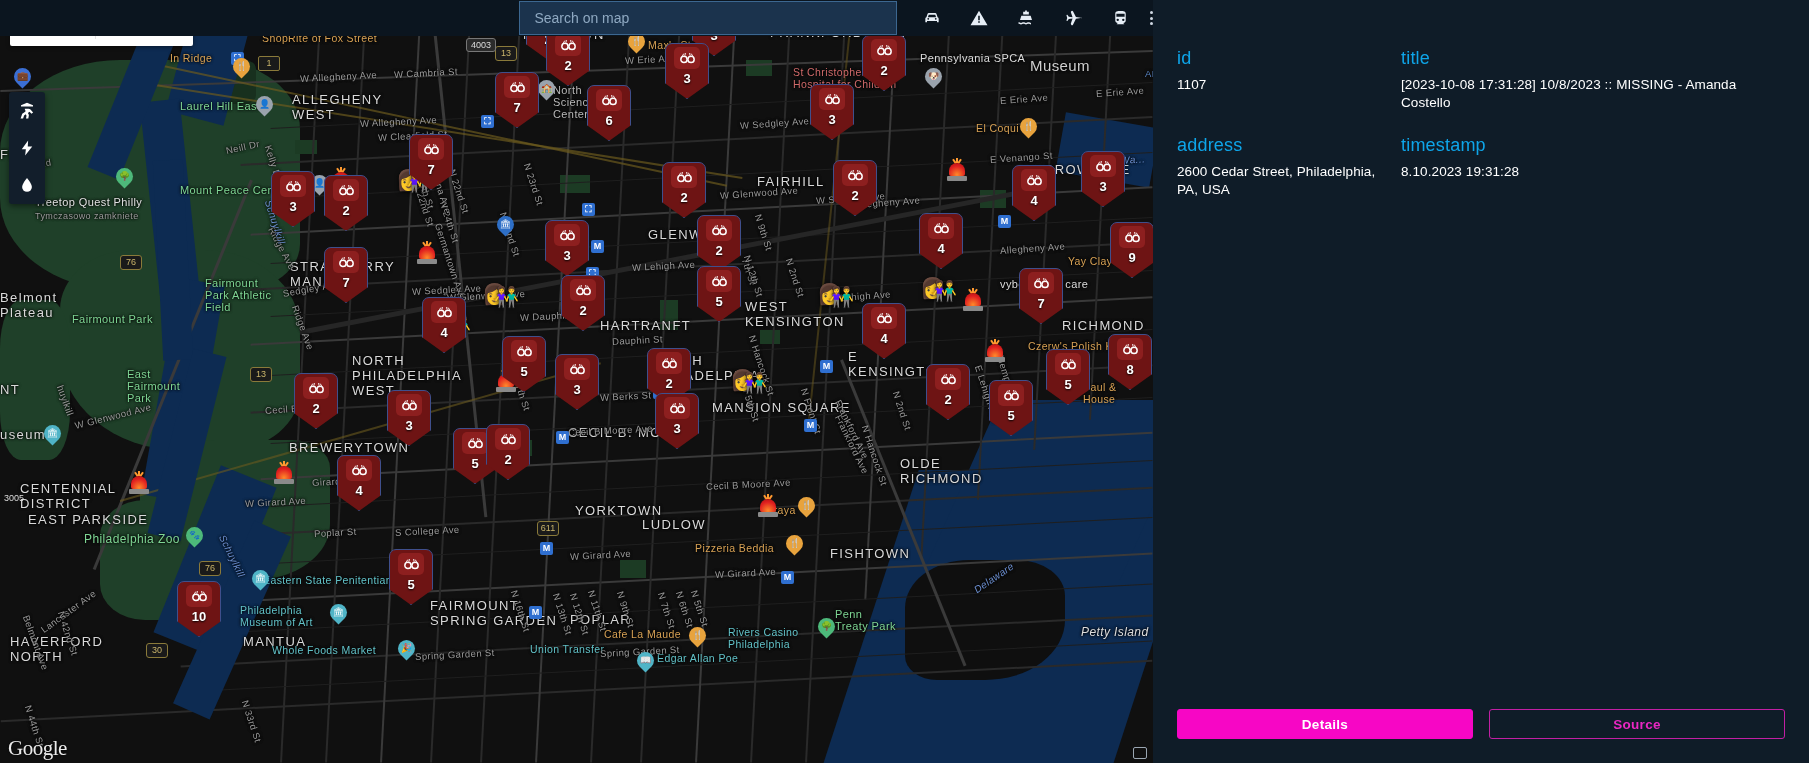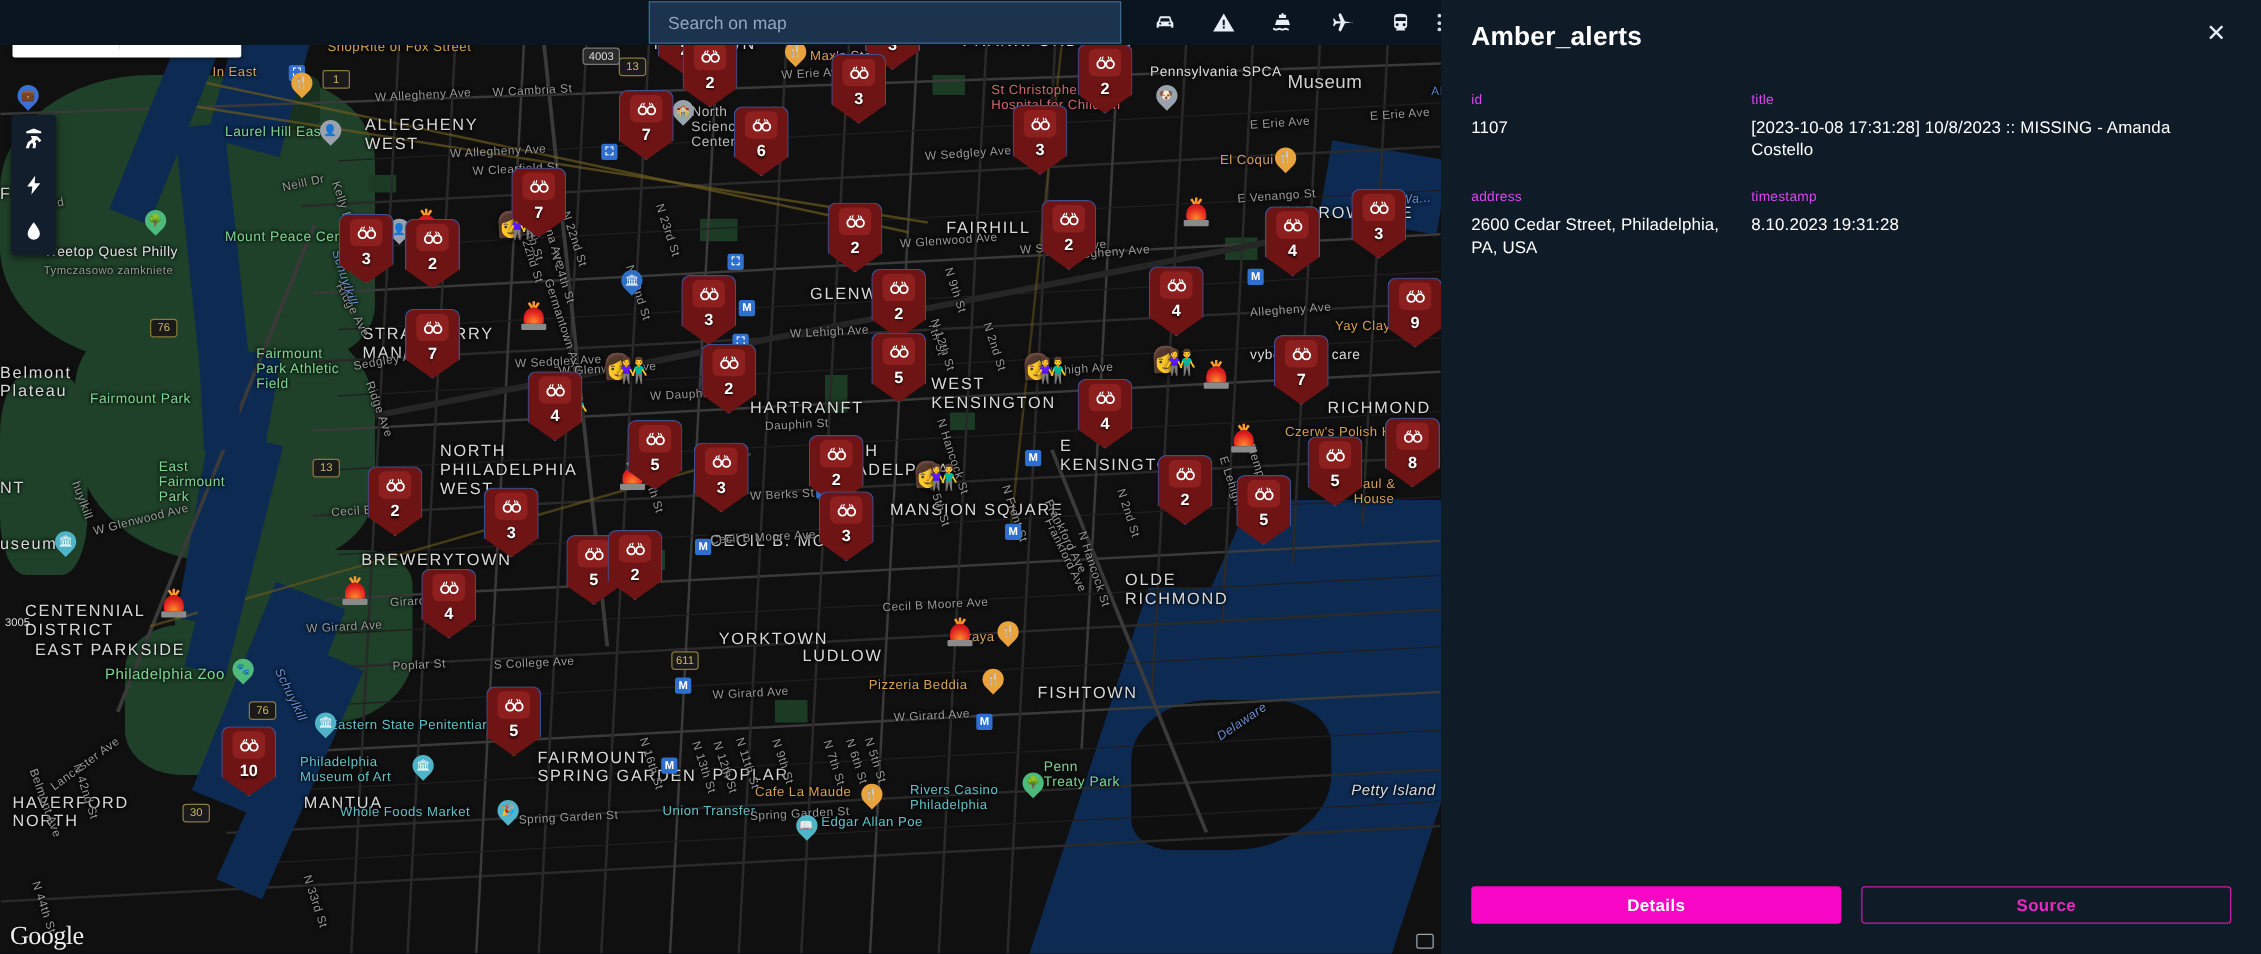--- a/index.html
+++ b/index.html
@@ -276,22 +276,22 @@
   }
   #fields {
     margin-top: 32px;
     display: grid;
     grid-template-columns: 200px 1fr;
     column-gap: 24px;
     row-gap: 24px;
     align-items: start;
   }
   .fld-label {
-    color: #d946ef;
-    font-size: 11px;
+    color: #0ea5e9;
+    font-size: 18px;
     margin-bottom: 7px;
     letter-spacing: .2px;
   }
   .fld-value {
     color: #ffffff;
     font-size: 13.5px;
     line-height: 1.3;
     letter-spacing: .1px;
   }
   #panel-actions {
@@ -435,21 +435,21 @@
     <div class="mlabel big" style="left:243px;top:634px">MANTUA</div>
     <div class="mlabel" style="left:1030px;top:57px;font-size:15px">Museum</div>
     <div class="mlabel big" style="left:523px;top:27px">NICETOWN</div>
     <div class="mlabel big" style="left:770px;top:25px">FRANKFORDVILLE</div>
     <div class="mlabel big" style="left:0;top:147px">FIELD</div>
     <div class="mlabel big" style="left:0;top:290px">Belmont<br>Plateau</div>
     <div class="mlabel big" style="left:0;top:382px">NT</div>
     <div class="mlabel big" style="left:0;top:427px">useum</div>
 
     <div class="mlabel poi" style="left:262px;top:32px">ShopRite of Fox Street</div>
-    <div class="mlabel poi" style="left:170px;top:52px">In East</div>
+    <div class="mlabel poi" style="left:170px;top:52px">In Ridge</div>
     <div class="mlabel park-name" style="left:180px;top:100px">Laurel Hill East</div>
     <div class="mlabel park-name" style="left:180px;top:184px">Mount Peace Cemetery</div>
     <div class="mlabel" style="left:35px;top:196px;color:#e0e0e0">Treetop Quest Philly</div>
     <div class="mlabel" style="left:35px;top:211px;color:#9b9b9b;font-size:9px">Tymczasowo zamkniete</div>
     <div class="mlabel park-name" style="left:205px;top:277px">Fairmount<br>Park Athletic<br>Field</div>
     <div class="mlabel park-name" style="left:72px;top:313px">Fairmount Park</div>
     <div class="mlabel park-name" style="left:127px;top:368px">East<br>Fairmount<br>Park</div>
     <div class="mlabel park-name" style="left:84px;top:532px;font-size:12px">Philadelphia Zoo</div>
     <div class="mlabel poi-teal" style="left:263px;top:574px">Eastern State Penitentiary</div>
     <div class="mlabel poi-teal" style="left:240px;top:604px">Philadelphia<br>Museum of Art</div>
@@ -1262,24 +1262,20 @@
       </div>
       <div class="dots" title="More">
         <i></i>
           <i></i>
           <i></i>
       </div>
     </div>
   </div>
 
   <aside id="panel">
-    <div id="panel-head">
-      <div id="panel-title">Amber_alerts</div>
-      <div id="panel-close">✕</div>
-    </div>
 
     <div id="fields">
       <div>
         <div class="fld-label">id</div>
         <div class="fld-value">1107</div>
       </div>
       <div>
         <div class="fld-label">title</div>
         <div class="fld-value">[2023-10-08 17:31:28] 10/8/2023 :: MISSING - Amanda Costello</div>
       </div>

